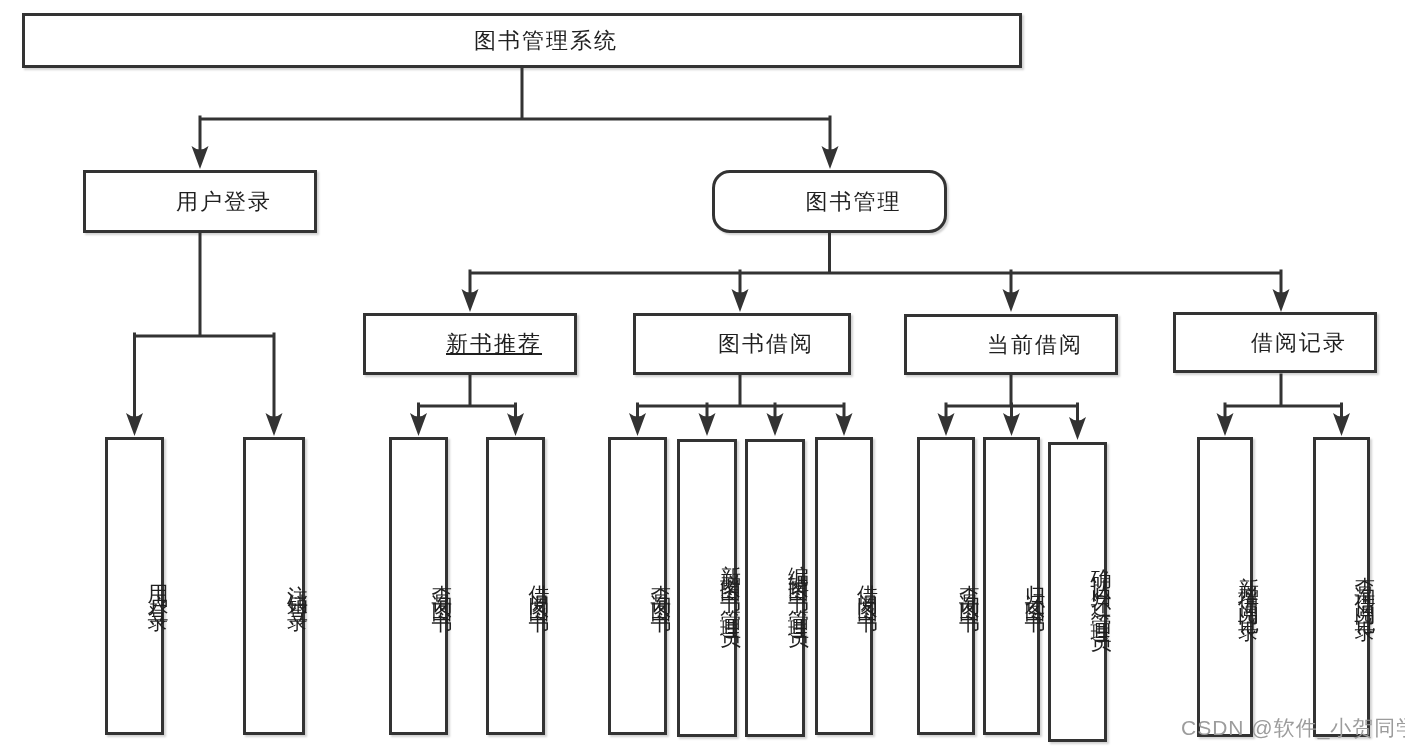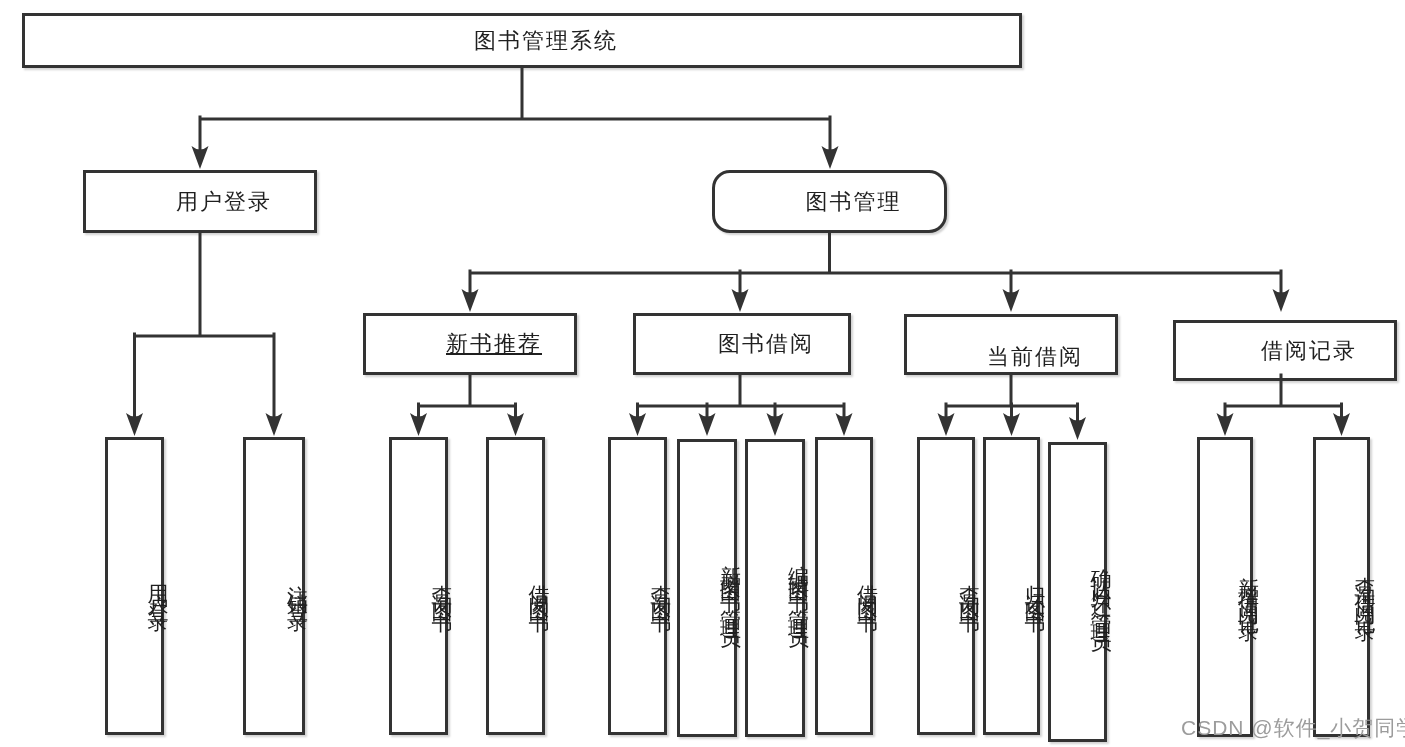--- a/index.html
+++ b/index.html
@@ -84,24 +84,24 @@
   <div class="node node-h" style="left:712px; top:170px; width:235px; height:63px;border-radius:18px;">
     <span>图书管理</span>
   </div>
 
   <div class="node node-h" style="left:363px; top:313px; width:214px; height:62px;text-decoration:underline;">
     <span>新书推荐</span>
   </div>
   <div class="node node-h" style="left:633px; top:313px; width:218px; height:62px;">
     <span>图书借阅</span>
   </div>
-  <div class="node node-h" style="left:904px; top:314px; width:214px; height:61px;align-items:flex-end;">
+  <div class="node node-h" style="left:904px; top:314px; width:214px; height:61px;">
     <span>当前借阅</span>
   </div>
-  <div class="node node-h" style="left:1173px; top:320px; width:224px; height:61px;justify-content:center;">
+  <div class="node node-h" style="left:1173px; top:312px; width:204px; height:61px;justify-content:center;">
     <span>借阅记录</span>
   </div>
 
   <div class="node leaf" style="left:105px; top:437px; width:59px; height:298px;">
     <span>用户登录</span>
   </div>
   <div class="node leaf" style="left:243px; top:437px; width:62px; height:298px;">
     <span>注销登录</span>
   </div>
 

